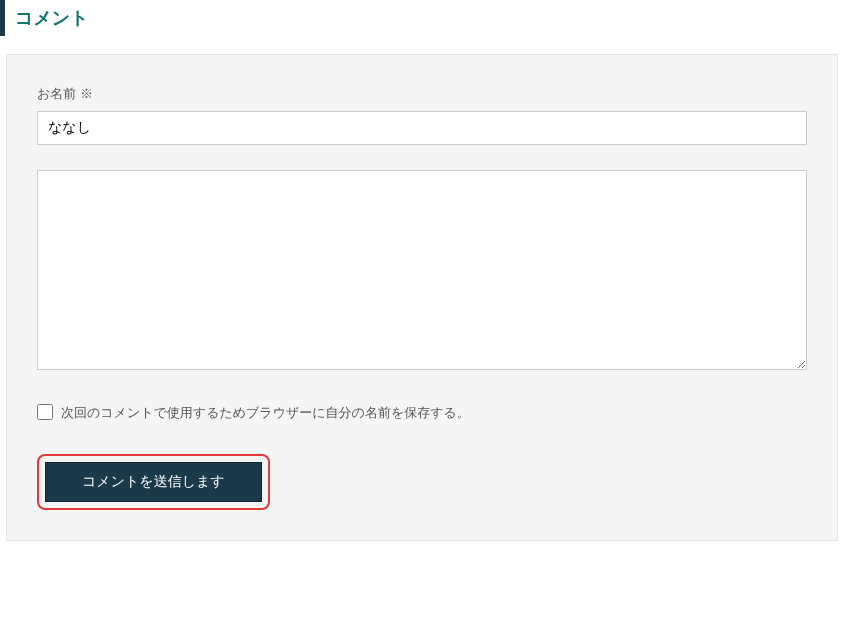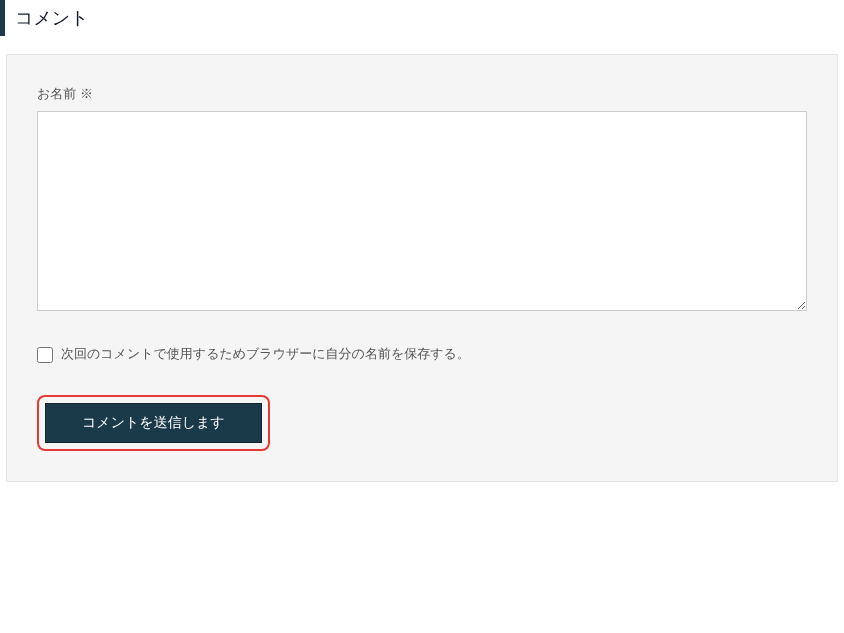--- a/index.html
+++ b/index.html
@@ -14,22 +14,22 @@
       width: 844px;
       height: 633px;
     }
     .header {
       border-left: 5px solid #1a3a4a;
       padding: 6px 0 6px 10px;
       margin: 0 0 18px 0;
     }
     .header-title {
       font-size: 18px;
-      font-weight: normal;
-      color: #0f172a;
+      font-weight: bold;
+      color: #0f766e;
     }
     .form-container {
       background: #f5f5f5;
       border: 1px solid #e5e5e5;
       padding: 30px;
       margin: 0 6px;
     }
     .form-heading {
       display: flex;
       align-items: center;
@@ -66,21 +66,21 @@
       padding: 8px 10px;
       font-size: 14px;
       border: 1px solid #ccc;
       background: #fff;
       margin-bottom: 30px;
       font-family: inherit;
       resize: both;
     }
     .checkbox-row {
       display: flex;
-      align-items: flex-end;
+      align-items: flex-start;
       gap: 8px;
       margin-bottom: 32px;
     }
     .checkbox-row input[type="checkbox"] {
       width: 16px;
       height: 16px;
     }
     .checkbox-label {
       font-size: 13px;
       color: #555;
@@ -104,20 +104,21 @@
 </head>
 <body>
 
 <div class="header">
   <div class="header-title">コメント</div>
 </div>
 
 <div class="form-container">
 
   <div class="field-label">お名前 ※</div>
+  <input type="text" class="text-input" value="ななし" style="">
 
   <textarea class="textarea-input" style=""></textarea>
 
   <div class="checkbox-row">
     <input type="checkbox" style="">
     <span class="checkbox-label">次回のコメントで使用するためブラウザーに自分の名前を保存する。</span>
   </div>
 
   <div class="submit-wrapper">
     <button class="submit-button">コメントを送信します</button>

